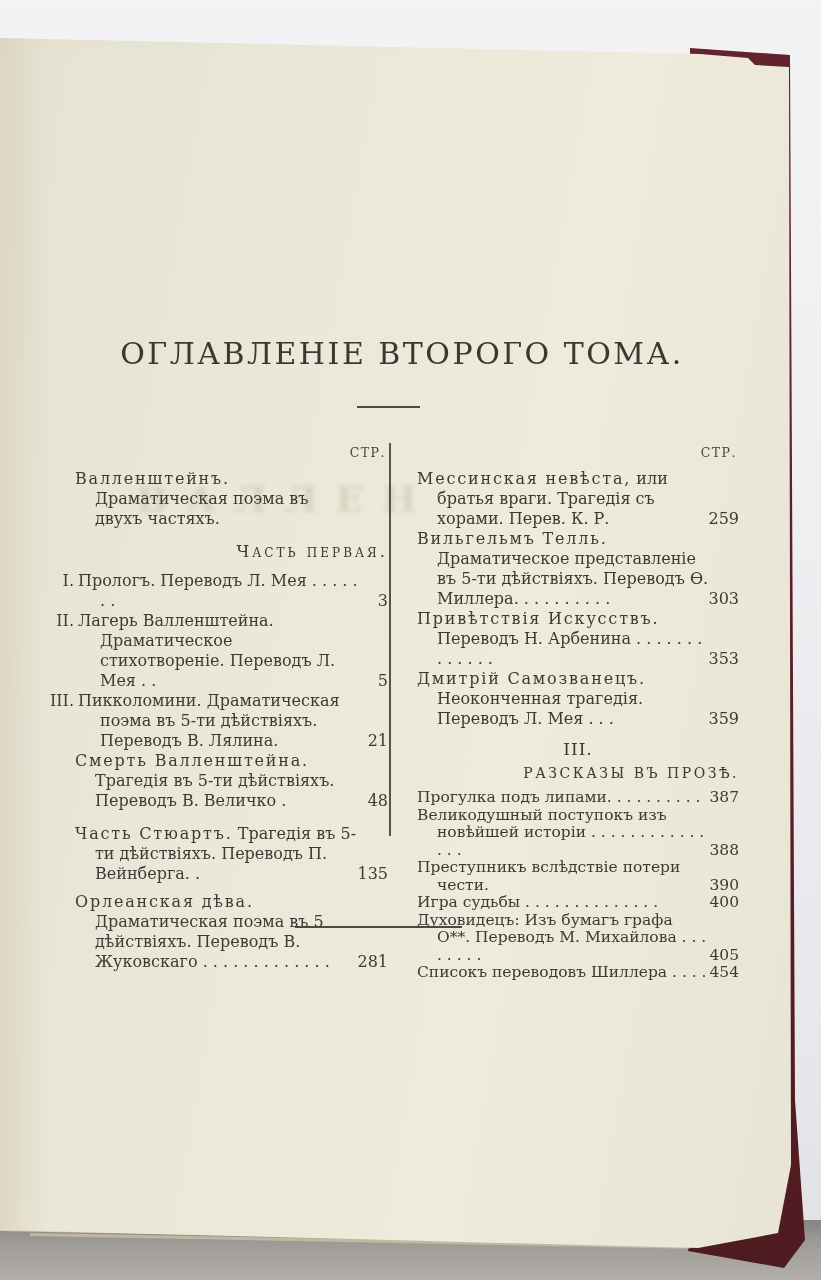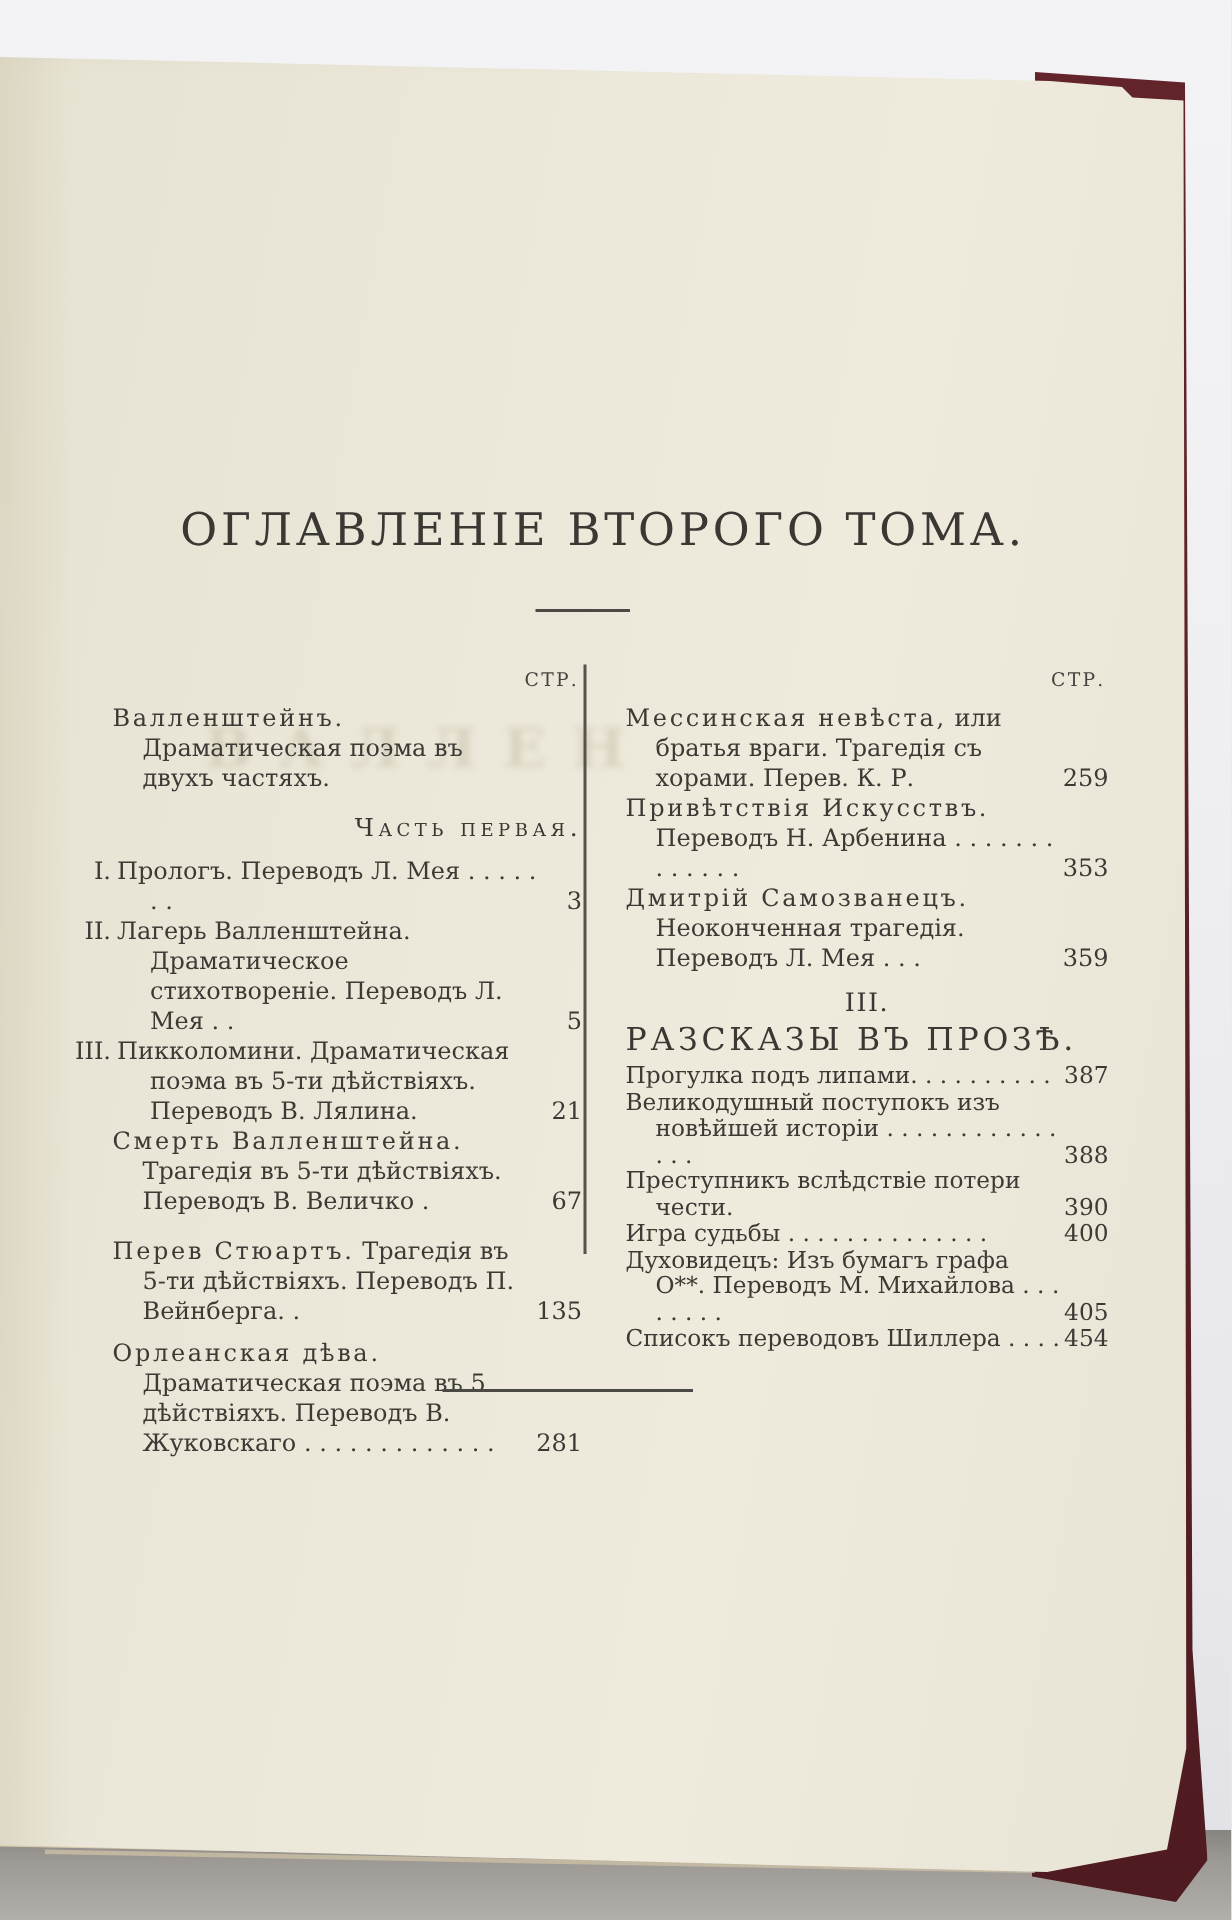--- a/index.html
+++ b/index.html
@@ -40,21 +40,21 @@
   .vrule{width:2px;height:393px;background:#55534c;margin-left:1px;flex:none;}
   .str{ text-align:right;font-size:12.5px;letter-spacing:1.5px;color:#46443f;margin-bottom:6px;padding-right:2px;}
   .entry{position:relative;padding-left:20px;padding-right:30px;text-indent:-20px;}
   .entry .pg{position:absolute;right:0;bottom:0;text-indent:0;}
   .entry.numbered{margin-left:3px;padding-left:22px;text-indent:-22px;}
   .entry.numbered .num{position:absolute;left:-32px;top:0;width:28px;text-align:right;text-indent:0;}
   .lead{letter-spacing:1.8px;}
   .part-heading{text-align:right;font-variant:small-caps;letter-spacing:3px;font-size:16.5px;
     margin-top:13px;margin-bottom:9px;color:#3a3833;}
   .sec-num{text-align:center;font-size:17px;letter-spacing:1px;margin-top:10px;color:#3a3833;}
-  .sec-title{text-align:left;font-size:21px;letter-spacing:2.5px;margin-top:4px;margin-bottom:6px;color:#3a3833;}
+  .sec-title{text-align:right;font-size:14px;letter-spacing:2.5px;margin-top:4px;margin-bottom:6px;color:#3a3833;}
   .mt-lg{margin-top:13px;}
   .mt-sm{margin-top:8px;}
   .prose .entry{font-size:15.5px;line-height:17.5px;}
 </style>
 </head>
 <body>
 
 <div class="scene">
   <div class="table-band"></div>
   <div class="cover"></div>
@@ -75,31 +75,32 @@
 
         <div class="entry"><span class="lead">Валленштейнъ.</span> <span>Драматическая поэма въ двухъ частяхъ.</span></div>
 
         <div class="part-heading">Часть первая.</div>
 
         <div class="entry numbered"><span class="num">I.</span><span>Прологъ. Переводъ Л. Мея . . . . . . .</span><span class="pg">3</span></div>
         <div class="entry numbered"><span class="num">II.</span><span>Лагерь Валленштейна. Драматическое стихотвореніе. Переводъ Л. Мея . .</span><span class="pg">5</span></div>
         <div class="entry numbered"><span class="num">III.</span><span>Пикколомини. Драматическая поэма въ 5-ти дѣйствіяхъ. Переводъ В. Лялина.</span><span class="pg">21</span></div>
 
 
-        <div class="entry"><span class="lead">Смерть Валленштейна.</span> <span>Трагедія въ 5-ти дѣйствіяхъ. Переводъ В. Величко .</span><span class="pg">67</span></div>
-        <div class="entry mt-lg"><span class="lead">Перев Стюартъ.</span> <span>Трагедія въ 5-ти дѣйствіяхъ. Переводъ П. Вейнберга. .</span><span class="pg">135</span></div>
+        <div class="entry"><span class="lead">Смерть Валленштейна.</span> <span>Трагедія въ 5-ти дѣйствіяхъ. Переводъ В. Величко .</span><span class="pg">48</span></div>
+        <div class="entry mt-lg"><span class="lead">Часть Стюартъ.</span> <span>Трагедія въ 5-ти дѣйствіяхъ. Переводъ П. Вейнберга. .</span><span class="pg">135</span></div>
         <div class="entry mt-sm"><span class="lead">Орлеанская дѣва.</span> <span>Драматическая поэма въ 5 дѣйствіяхъ. Переводъ В. Жуковскаго . . . . . . . . . . . . .</span><span class="pg">281</span></div>
       </div>
 
       <div class="vrule"></div>
 
       <div class="col col-right">
         <div class="str">СТР.</div>
 
         <div class="entry"><span class="lead">Мессинская невѣста,</span> <span>или братья враги. Трагедія съ хорами. Перев. К. Р.</span><span class="pg">259</span></div>
+        <div class="entry"><span class="lead">Вильгельмъ Телль.</span> <span>Драматическое представленіе въ 5-ти дѣйствіяхъ. Переводъ Ѳ. Миллера. . . . . . . . . .</span><span class="pg">303</span></div>
         <div class="entry"><span class="lead">Привѣтствія Искусствъ.</span> <span>Переводъ Н. Арбенина . . . . . . . . . . . . .</span><span class="pg">353</span></div>
         <div class="entry"><span class="lead">Дмитрій Самозванецъ.</span> <span>Неоконченная трагедія. Переводъ Л. Мея . . .</span><span class="pg">359</span></div>
 
         <div class="sec-num">III.</div>
         <div class="sec-title">РАЗСКАЗЫ ВЪ ПРОЗѢ.</div>
 
         <div class="prose">
           <div class="entry"><span>Прогулка подъ липами. . . . . . . . . .</span><span class="pg">387</span></div>
           <div class="entry"><span>Великодушный поступокъ изъ новѣйшей исторіи . . . . . . . . . . . . . . .</span><span class="pg">388</span></div>
           <div class="entry"><span>Преступникъ вслѣдствіе потери чести.</span><span class="pg">390</span></div>

